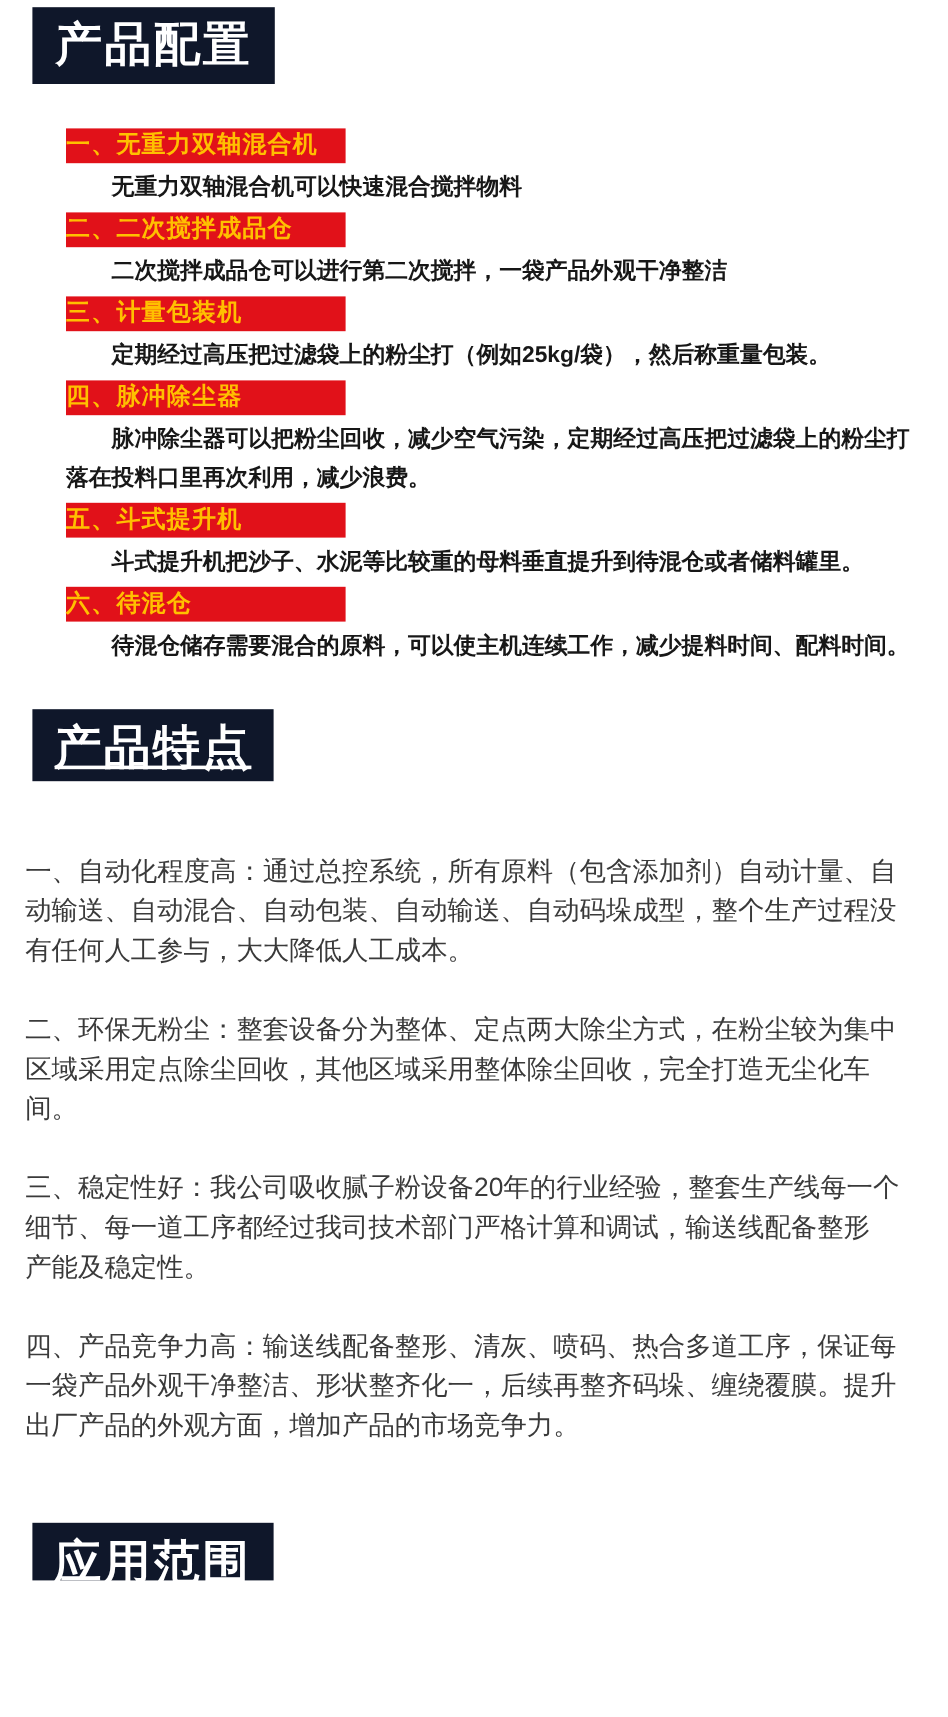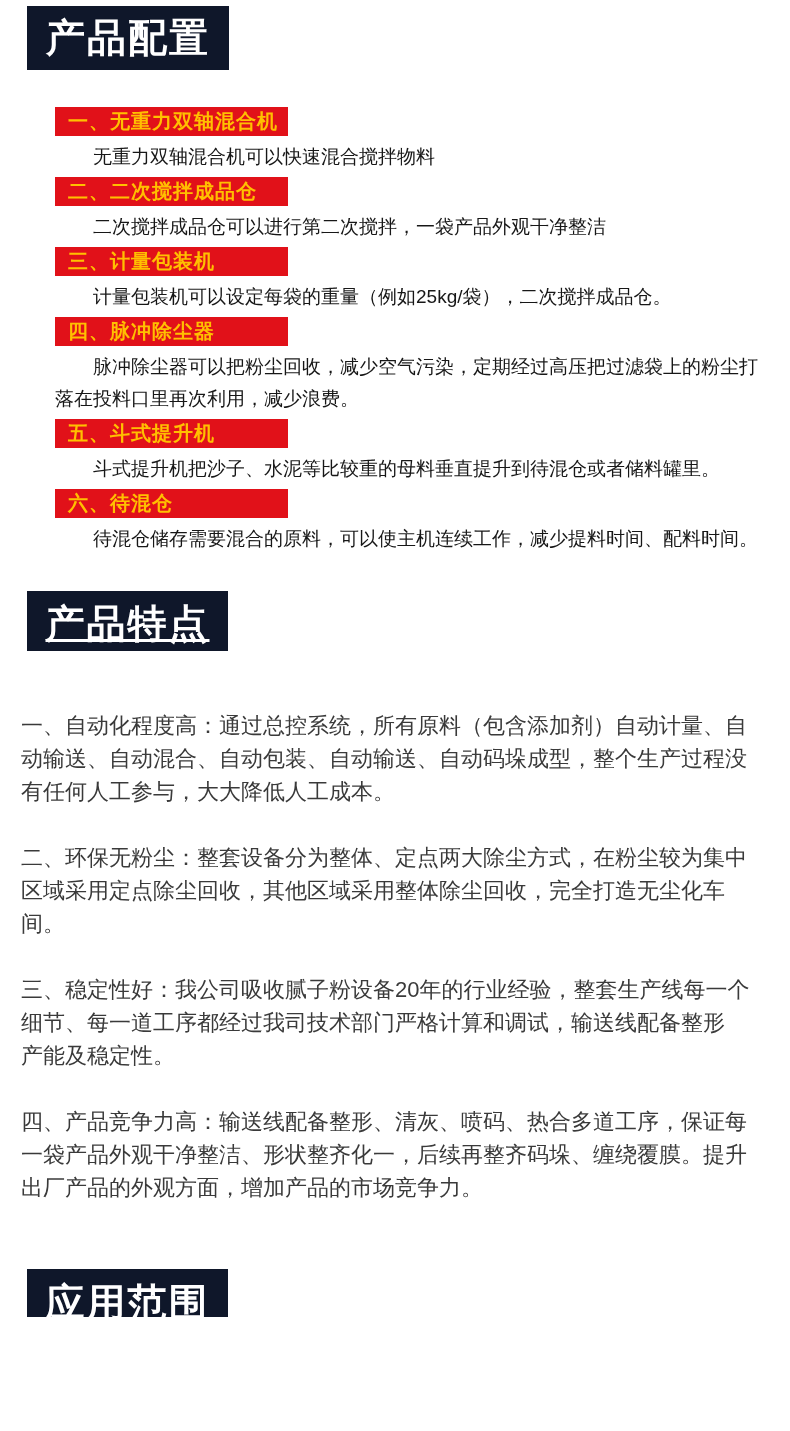--- a/index.html
+++ b/index.html
@@ -49,27 +49,26 @@
   .items { margin: 37px 0 0 55px; }
   .item { margin: 0; }
   .item-banner {
     width: 233px;
     height: 29px;
     background: #e11119;
     color: #ffc000;
     font-size: 20px;
     font-weight: bold;
     line-height: 29px;
-    padding-left: 13px;
     letter-spacing: 1px;
   }
   .item-desc {
     width: 733px;
     font-size: 19px;
-    font-weight: normal;
+    font-weight: bold;
     color: #171717;
     line-height: 32px;
     margin: 5px 0 4px 0;
     text-indent: 38px;
     white-space: pre-line;
   }
 
   
   .features-text, .scope-text {
     margin-left: 21px;
@@ -95,21 +94,21 @@
       <div class="item-desc">无重力双轴混合机可以快速混合搅拌物料</div>
     </div>
 
     <div class="item">
       <div class="item-banner">二、二次搅拌成品仓</div>
       <div class="item-desc">二次搅拌成品仓可以进行第二次搅拌，一袋产品外观干净整洁</div>
     </div>
 
     <div class="item">
       <div class="item-banner">三、计量包装机</div>
-      <div class="item-desc">计量包装机可以设定每袋的重量（例如25kg/袋），二次搅拌成品仓。</div>
+      <div class="item-desc">定期经过高压把过滤袋上的粉尘打（例如25kg/袋），然后称重量包装。</div>
     </div>
 
     <div class="item">
       <div class="item-banner">四、脉冲除尘器</div>
       <div class="item-desc">脉冲除尘器可以把粉尘回收，减少空气污染，定期经过高压把过滤袋上的粉尘打
 落在投料口里再次利用，减少浪费。</div>
     </div>
 
     <div class="item">
       <div class="item-banner">五、斗式提升机</div>

